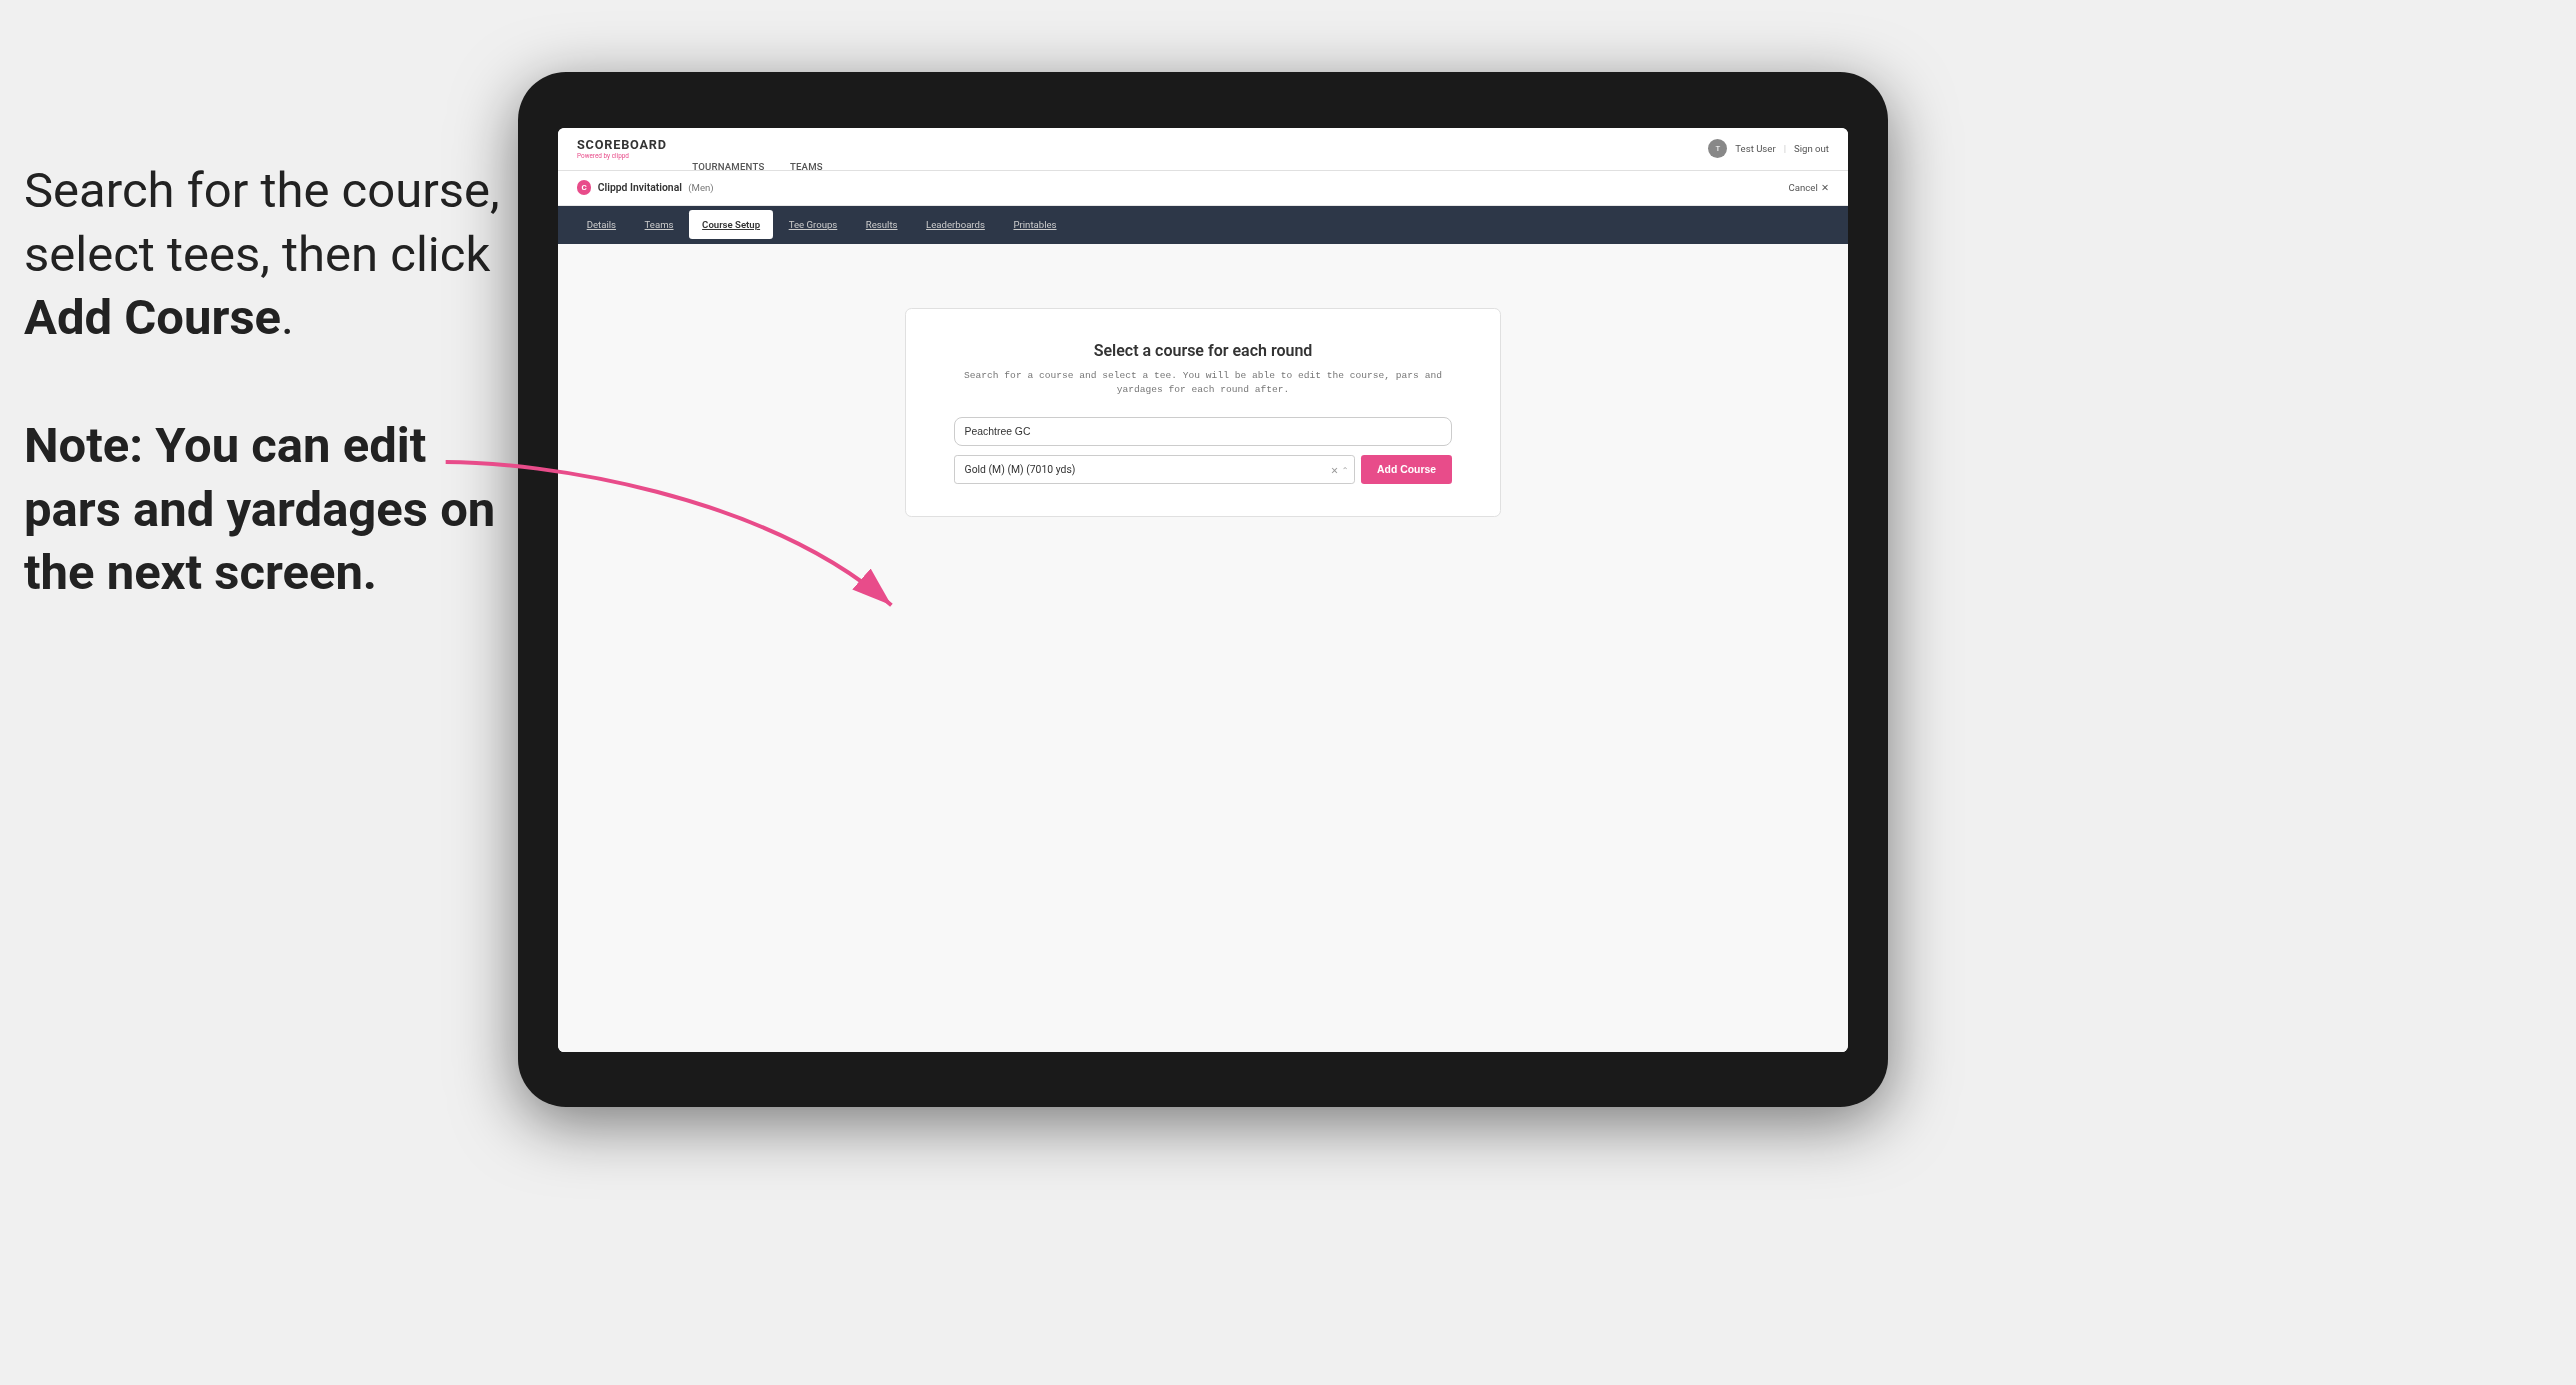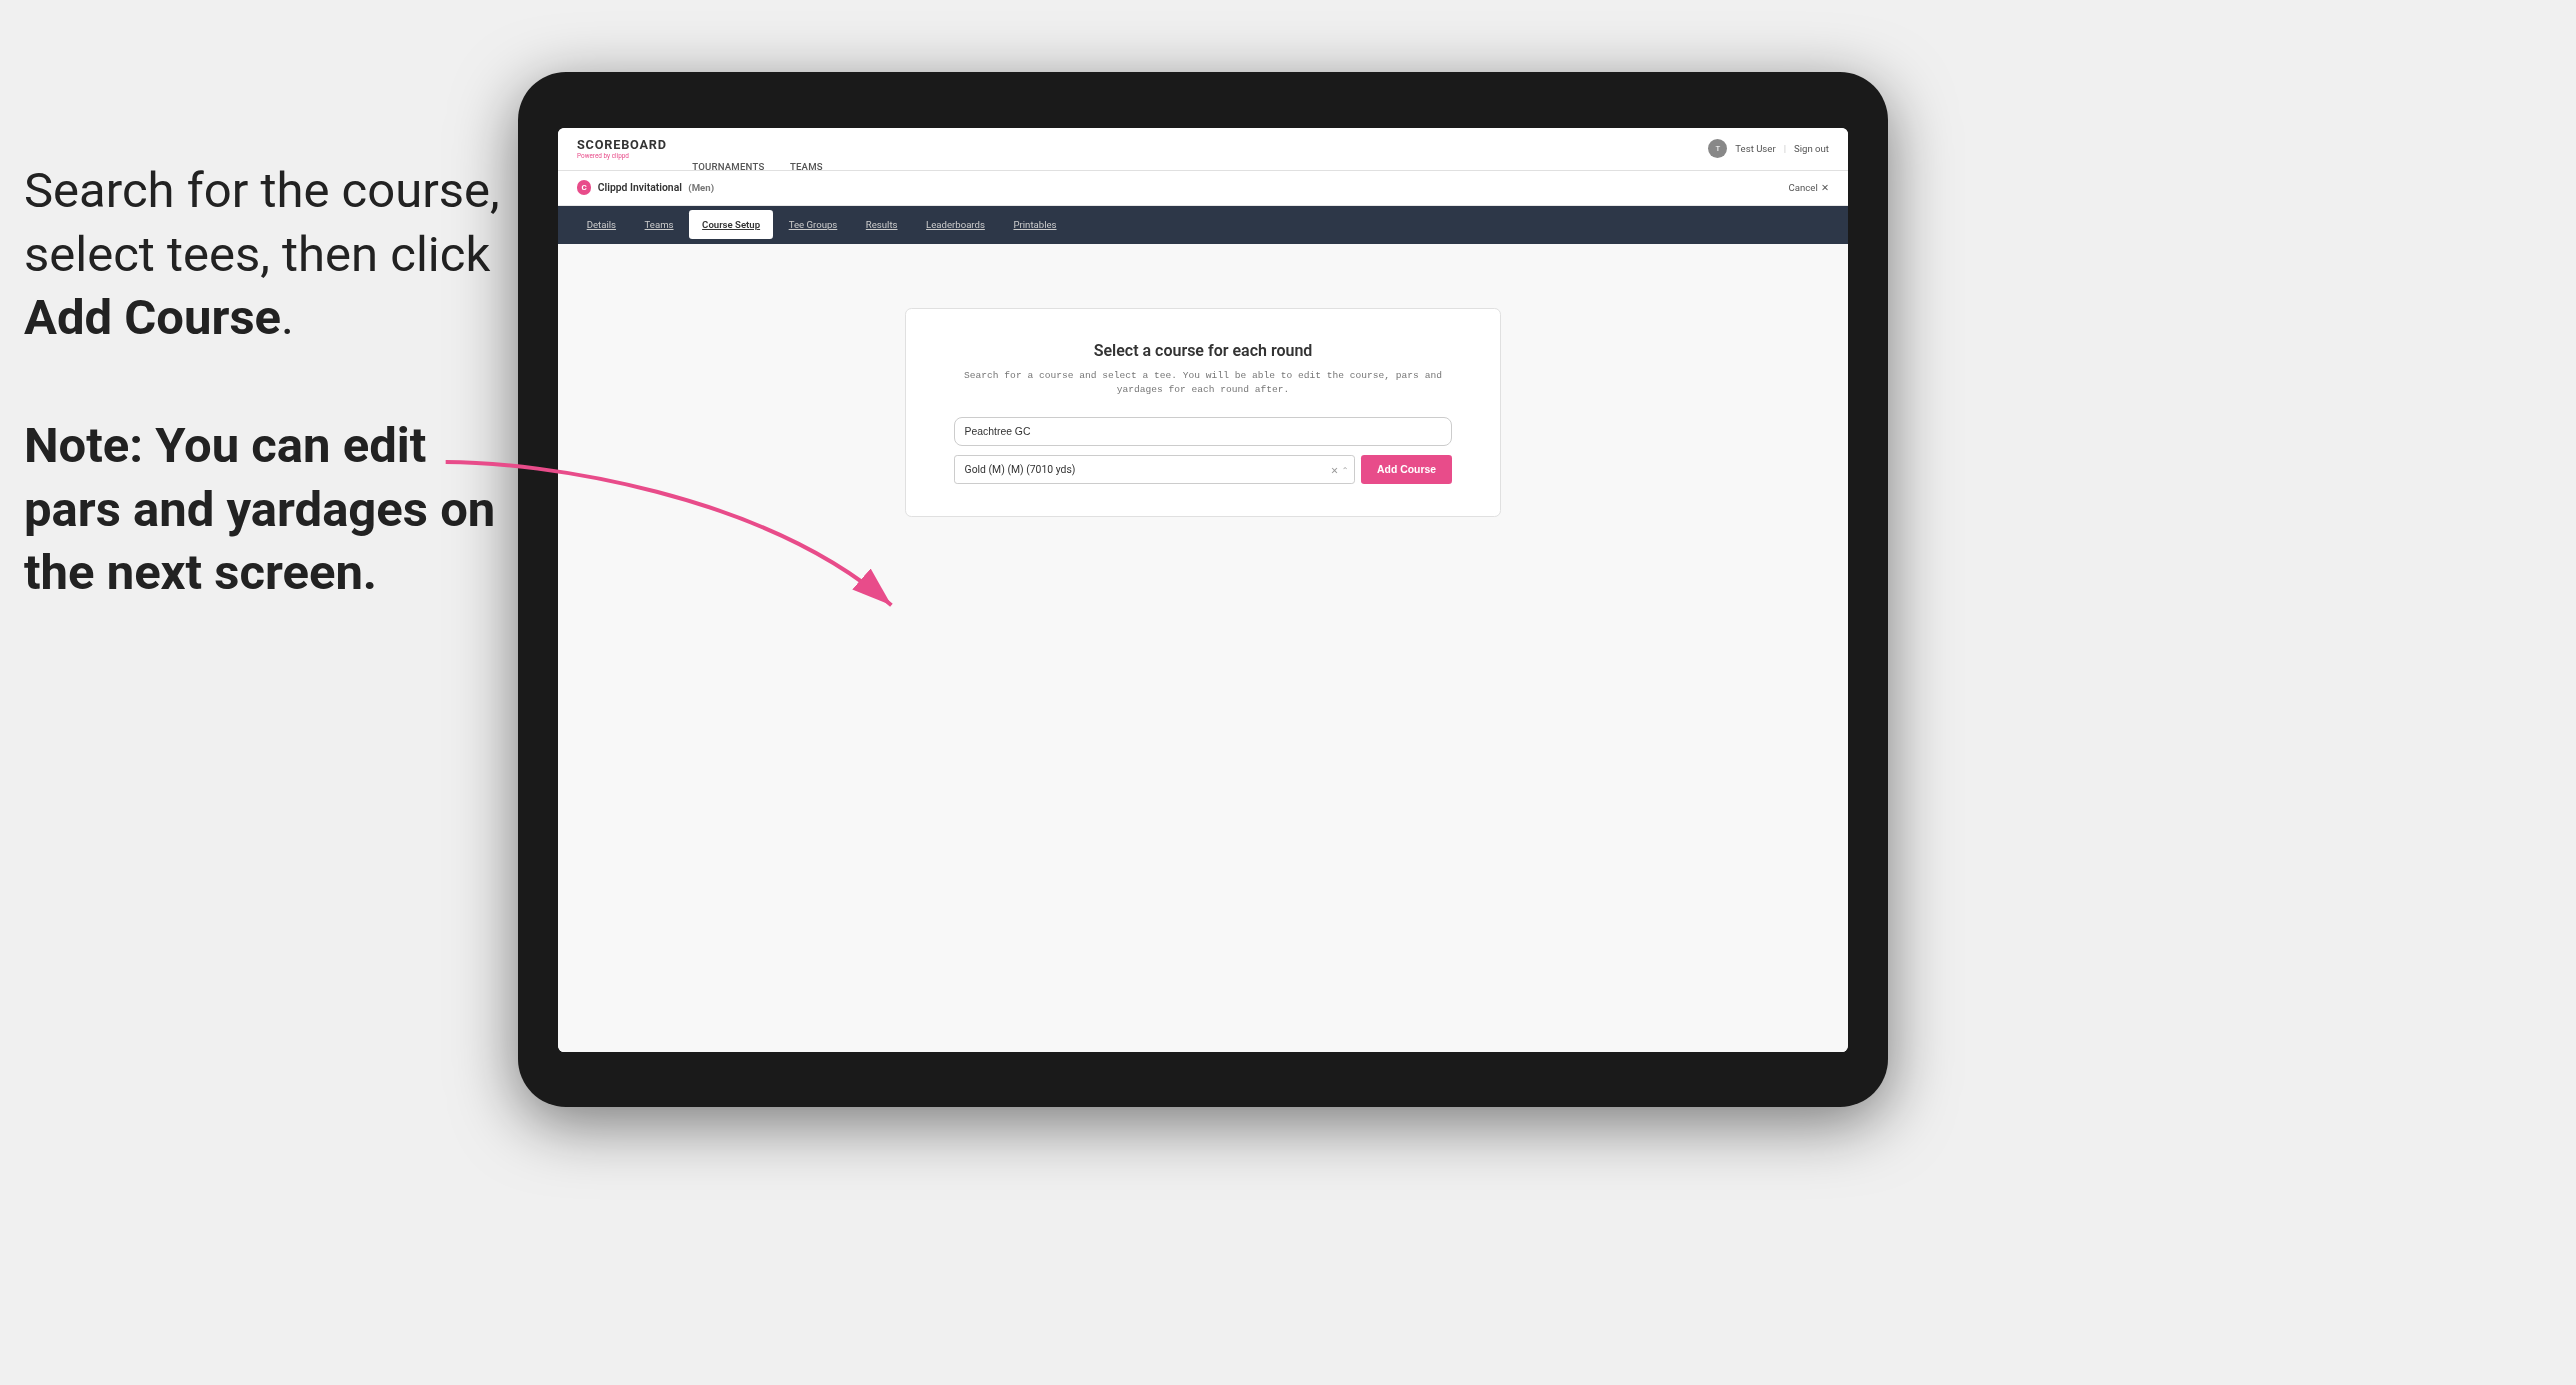--- a/index.html
+++ b/index.html
@@ -151,21 +151,20 @@
       font-weight: 700;
     }
     .tournament-name {
       font-size: 10.4px;
       font-weight: 600;
       color: #333;
     }
     .tournament-sub {
       font-size: 9.6px;
       color: #777;
-      font-weight: bold;
     }
     .cancel-btn {
       font-size: 9.6px;
       color: #555;
       cursor: pointer;
       display: flex;
       align-items: center;
       gap: 3.2px;
     }
 

